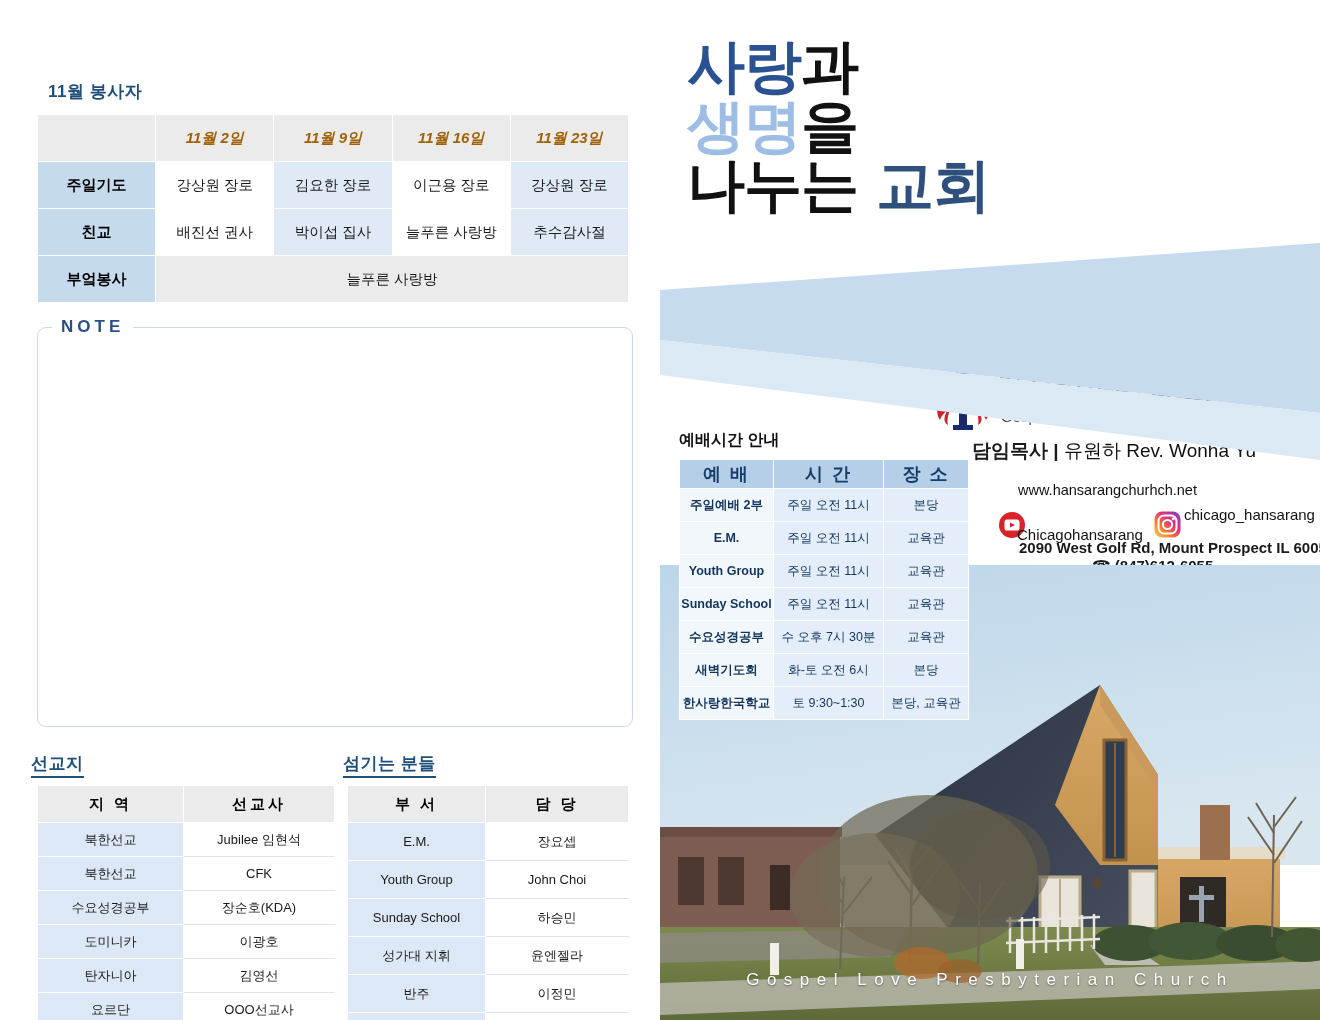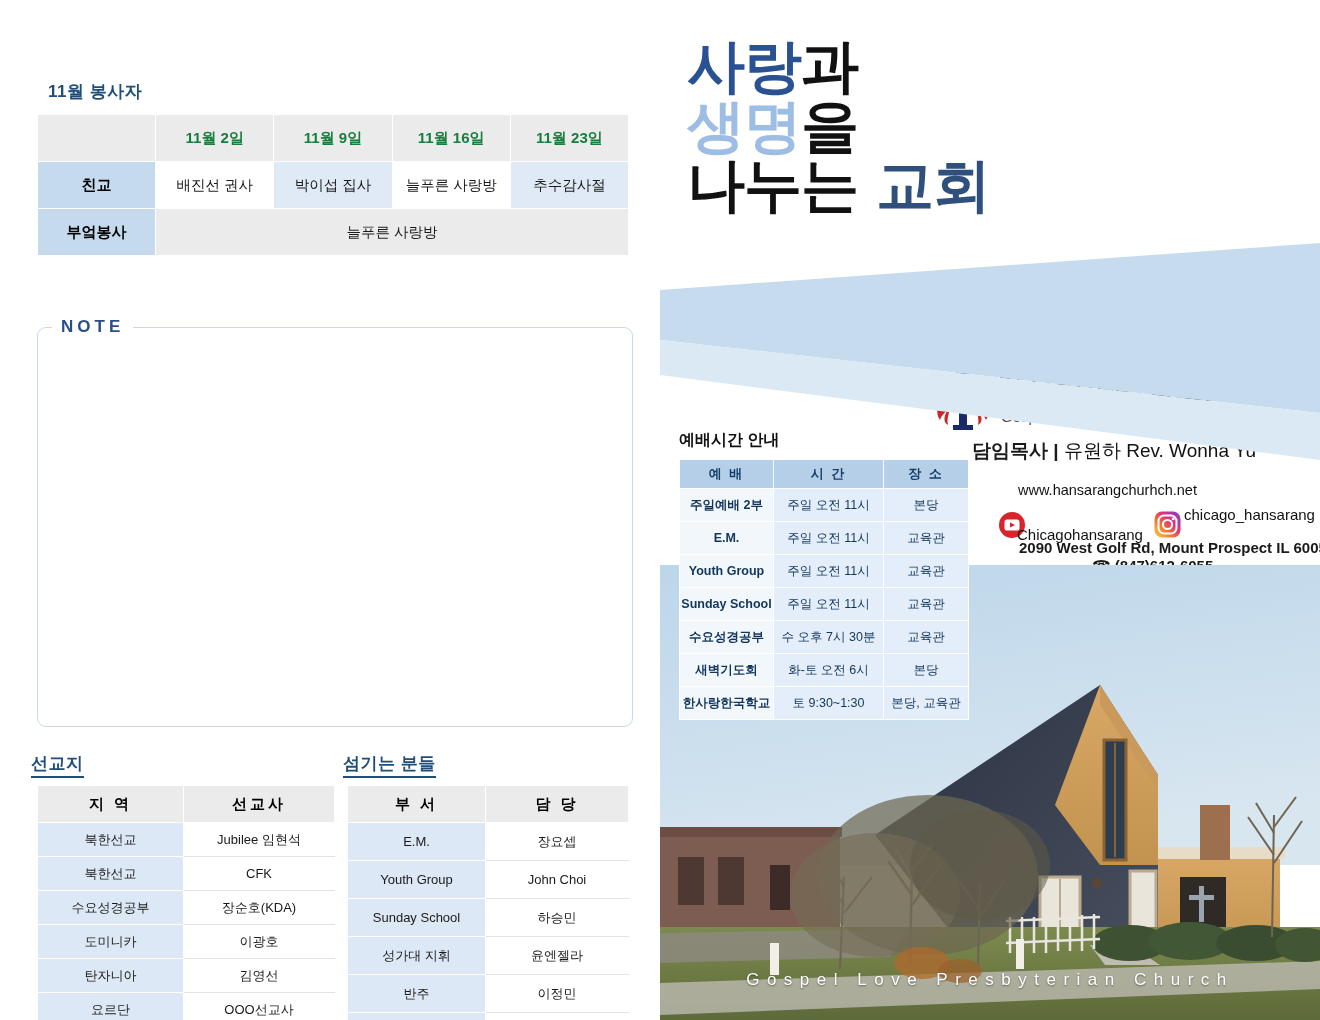--- a/index.html
+++ b/index.html
@@ -18,21 +18,21 @@
 
   
   #volunteer-title{position:absolute;left:48px;top:44px;}
   table{border-collapse:collapse;}
   #volunteer-table{position:absolute;left:37px;top:78px;width:592px;
     font-size:14.5px;table-layout:fixed;}
   #volunteer-table td,#volunteer-table th{
     height:44px;text-align:center;vertical-align:middle;
     border:1px solid #fff;font-weight:400;
   }
-  #volunteer-table thead th{background:#ebebeb;font-weight:700;font-size:15px;color:#15803d;}
+  #volunteer-table thead th{background:#ebebeb;font-weight:700;font-size:15px;color:#a16207;font-style:italic;}
   #volunteer-table tbody th{background:#c6daed;font-weight:700;font-size:15px;color:#000;width:92px;}
   #volunteer-table td.w{background:#ffffff;}
   #volunteer-table td.b{background:#dfeaf6;}
   #volunteer-table td.kitchen{background:#ebebeb;}
   #volunteer-table tbody tr:last-child th{background:#c6daed;}
 
   
   #note-box{
     position:absolute;left:37px;top:291px;width:594px;height:398px;
     border:1px solid #c9d9ea;border-radius:9px;
@@ -93,21 +93,21 @@
   #ig-handle{position:absolute;left:524px;top:506px;font-size:15px;color:#111;white-space:nowrap;}
   #address{position:absolute;left:359px;top:539px;font-size:15px;font-weight:700;color:#1a1a1a;white-space:nowrap;}
   #phone{position:absolute;left:432px;top:557px;font-size:15px;font-weight:700;color:#1a1a1a;white-space:nowrap;}
 
   
   #worship-title{position:absolute;left:19px;top:430px;font-size:16px;font-weight:700;color:#111;}
   #worship-table{position:absolute;left:19px;top:459px;width:290px;
     font-size:12.5px;table-layout:fixed;z-index:4;}
   #worship-table th{
     background:#b4cfe7;color:#173e6b;font-weight:700;height:26px;
-    border:1px solid #fff;text-align:center;font-size:13px;letter-spacing:2px;
+    border:1px solid #fff;text-align:center;font-size:18px;letter-spacing:2px;
   }
   #worship-table td{height:30px;text-align:center;vertical-align:middle;border:1px solid #fff;
     color:#12355c;}
   #worship-table td.name{font-weight:700;background:#f2f7fc;}
   #worship-table td.val{background:#e4eefa;}
   #worship-table col.c1{width:94px;}
   #worship-table col.c2{width:110px;}
 
   
   #wedge{position:absolute;left:0;top:0;width:660px;height:460px;z-index:1;}
@@ -132,20 +132,27 @@
     <thead>
       <tr>
         <th></th>
         <th>11월 2일</th>
         <th>11월 9일</th>
         <th>11월 16일</th>
         <th>11월 23일</th>
       </tr>
     </thead>
     <tbody>
+      <tr>
+        <th>주일기도</th>
+        <td class="w">강상원 장로</td>
+        <td class="b">김요한 장로</td>
+        <td class="w">이근용 장로</td>
+        <td class="b">강상원 장로</td>
+      </tr>
       <tr>
         <th>친교</th>
         <td class="w">배진선 권사</td>
         <td class="b">박이섭 집사</td>
         <td class="w">늘푸른 사랑방</td>
         <td class="b">추수감사절</td>
       </tr>
       <tr>
         <th>부엌봉사</th>
         <td class="kitchen" colspan="4">늘푸른 사랑방</td>

